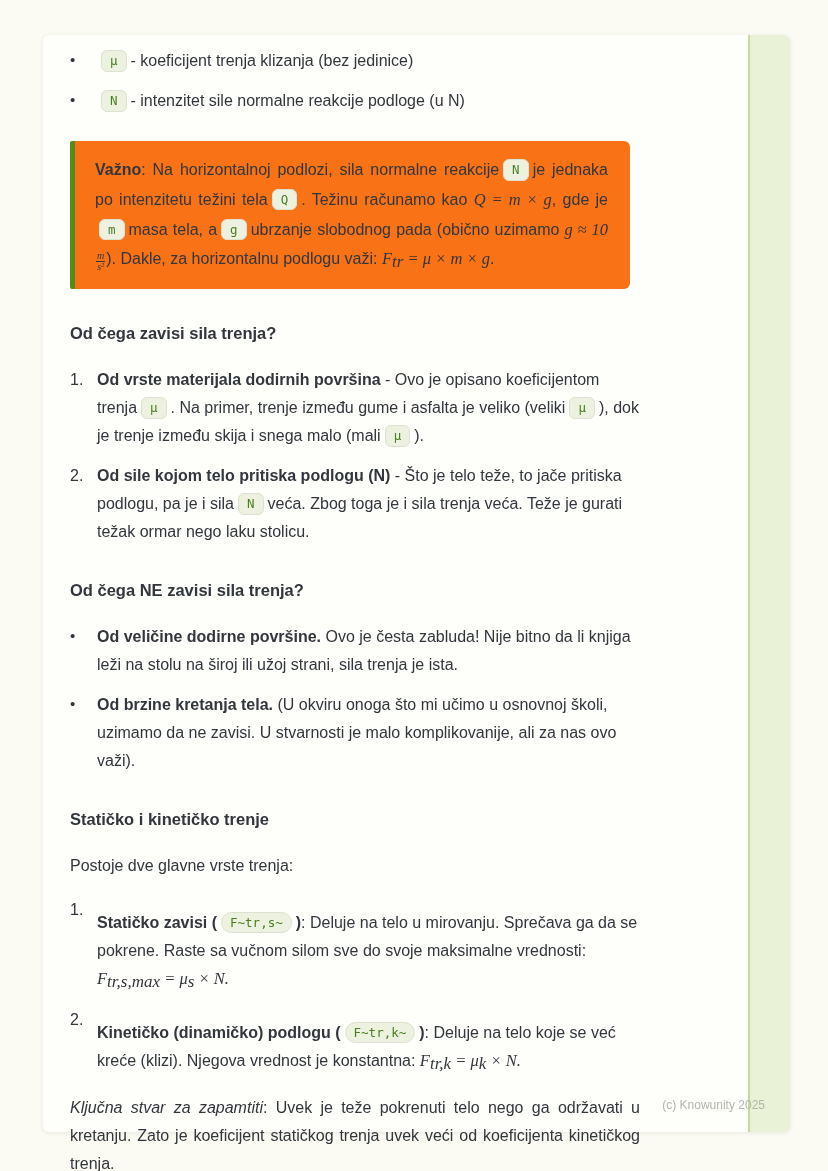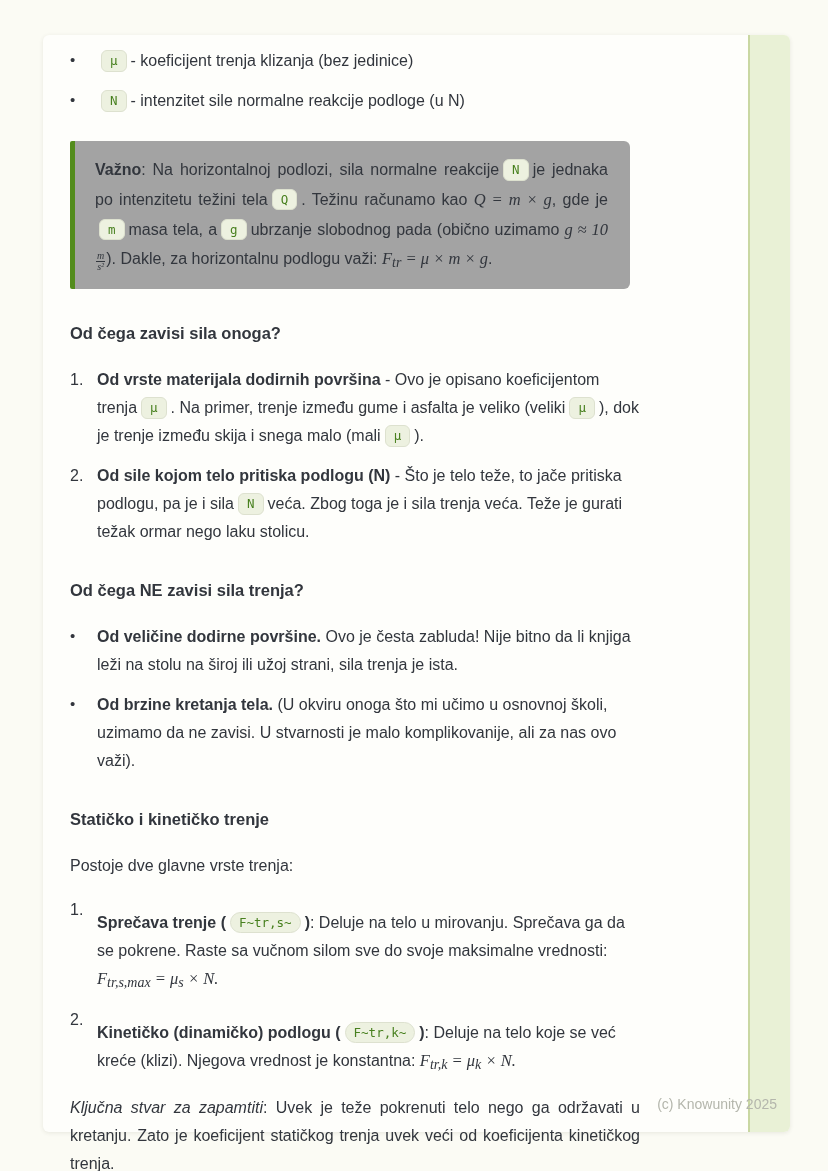--- a/index.html
+++ b/index.html
@@ -53,21 +53,21 @@
     border: 1px solid #dde1cf;
     border-radius: 6px;
     padding: 2px 8px;
     margin: 0 4px;
     vertical-align: 1px;
     white-space: nowrap;
   }
   .badge.pill { border-radius: 11px; margin-top: 16px; }
   
   .callout {
-    background: #a3a3a3;
+    background: #f97316;
     border-left: 5px solid #538c1c;
     border-radius: 2px 6px 6px 2px;
     padding: 15px 22px 15px 20px;
     margin: 26px 10px 0 0;
     text-align: justify;
     line-height: 1.8;
   }
   
   .h {
     font-weight: 700;
@@ -79,40 +79,40 @@
   b { font-weight: 700; }
   .lead-italic { font-style: italic; }
   
   .math {
     font-family: "Liberation Serif", serif;
     font-style: italic;
     font-size: 16.5px;
     white-space: nowrap;
   }
   .math sub {
-    font-size: 14px;
+    font-size: 17px;
     line-height: 0;
     vertical-align: -3px;
   }
   .math-block { display: block; }
   .frac {
     display: inline-block;
     vertical-align: -6px;
     text-align: center;
     font-size: 10px;
     line-height: 1.05;
     margin: 0 1px;
   }
   .frac .num { display: block; border-bottom: 1px solid #32363d; padding: 0 1px; }
   .frac .den { display: block; }
   
   .footer {
     position: absolute;
-    right: 13px; bottom: 20px;
-    font-size: 14px;
+    right: 25px; bottom: 20px;
+    font-size: 12px;
     color: #b4b6ac;
     z-index: 2;
   }
 </style>
 </head>
 <body>
 
 <div class="canvas">
   <div class="page">
     <div class="edge-strip"></div>
@@ -127,21 +127,21 @@
         <li class="li">
           <span class="li-marker dot">•</span>
           <span class="li-body"><span class="badge">N</span><span>- intenzitet sile normalne reakcije podloge (u N)</span></span>
         </li>
       </ul>
 
       <div class="callout">
         <b>Važno</b><span>: Na horizontalnoj podlozi, sila normalne reakcije</span><span class="badge">N</span><span>je jednaka po intenzitetu težini tela</span><span class="badge">Q</span><span>. Težinu računamo kao </span><span class="math">Q = m × g</span><span>, gde je</span><span class="badge">m</span><span>masa tela, a</span><span class="badge">g</span><span>ubrzanje slobodnog pada (obično uzimamo </span><span class="math">g ≈ 10</span><span class="frac math"><span class="num">m</span><span class="den">s²</span></span><span>). Dakle, za horizontalnu podlogu važi: </span><span class="math"><span>F</span><sub>tr</sub><span> = μ × m × g</span></span><span>.</span>
       </div>
 
-      <div class="h">Od čega zavisi sila onoga?</div>
+      <div class="h">Od čega zavisi sila trenja?</div>
 
       <ol class="list">
         <li class="li">
           <span class="li-marker">1.</span>
           <span class="li-body"><b>Od vrste materijala dodirnih površina</b> <span>- Ovo je opisano koeficijentom trenja</span><span class="badge">μ</span><span>. Na primer, trenje između gume i asfalta je veliko (veliki</span><span class="badge">μ</span><span>), dok je trenje između skija i snega malo (mali</span><span class="badge">μ</span><span>).</span></span>
         </li>
         <li class="li">
           <span class="li-marker">2.</span>
           <span class="li-body"><b>Od sile kojom telo pritiska podlogu (N)</b> <span>- Što je telo teže, to jače pritiska podlogu, pa je i sila</span><span class="badge">N</span><span>veća. Zbog toga je i sila trenja veća. Teže je gurati težak ormar nego laku stolicu.</span></span>
         </li>
@@ -160,21 +160,21 @@
         </li>
       </ul>
 
       <div class="h">Statičko i kinetičko trenje</div>
 
       <p class="p">Postoje dve glavne vrste trenja:</p>
 
       <ol class="list">
         <li class="li">
           <span class="li-marker">1.</span>
-          <span class="li-body"><b>Sprečava trenje (</b><span class="badge pill">F~tr,s~</span><b>)</b><span>: Deluje na telo u mirovanju. Sprečava ga da se pokrene. Raste sa vučnom silom sve do svoje maksimalne vrednosti:</span><span class="math math-block"><span>F</span><sub>tr,s,max</sub><span> = μ</span><sub>s</sub><span> × N.</span></span></span>
+          <span class="li-body"><b>Statičko zavisi (</b><span class="badge pill">F~tr,s~</span><b>)</b><span>: Deluje na telo u mirovanju. Sprečava ga da se pokrene. Raste sa vučnom silom sve do svoje maksimalne vrednosti:</span><span class="math math-block"><span>F</span><sub>tr,s,max</sub><span> = μ</span><sub>s</sub><span> × N.</span></span></span>
         </li>
         <li class="li">
           <span class="li-marker">2.</span>
           <span class="li-body"><b>Kinetičko (dinamičko) podlogu (</b><span class="badge pill">F~tr,k~</span><b>)</b><span>: Deluje na telo koje se već kreće (klizi). Njegova vrednost je konstantna: </span><span class="math"><span>F</span><sub>tr,k</sub><span> = μ</span><sub>k</sub><span> × N.</span></span></span>
         </li>
       </ol>
 
       <p class="p justified"><span class="lead-italic">Ključna stvar za zapamtiti</span><span>: Uvek je teže pokrenuti telo nego ga održavati u kretanju. Zato je koeficijent statičkog trenja uvek veći od koeficijenta kinetičkog trenja.</span></p>
 
     </div>

